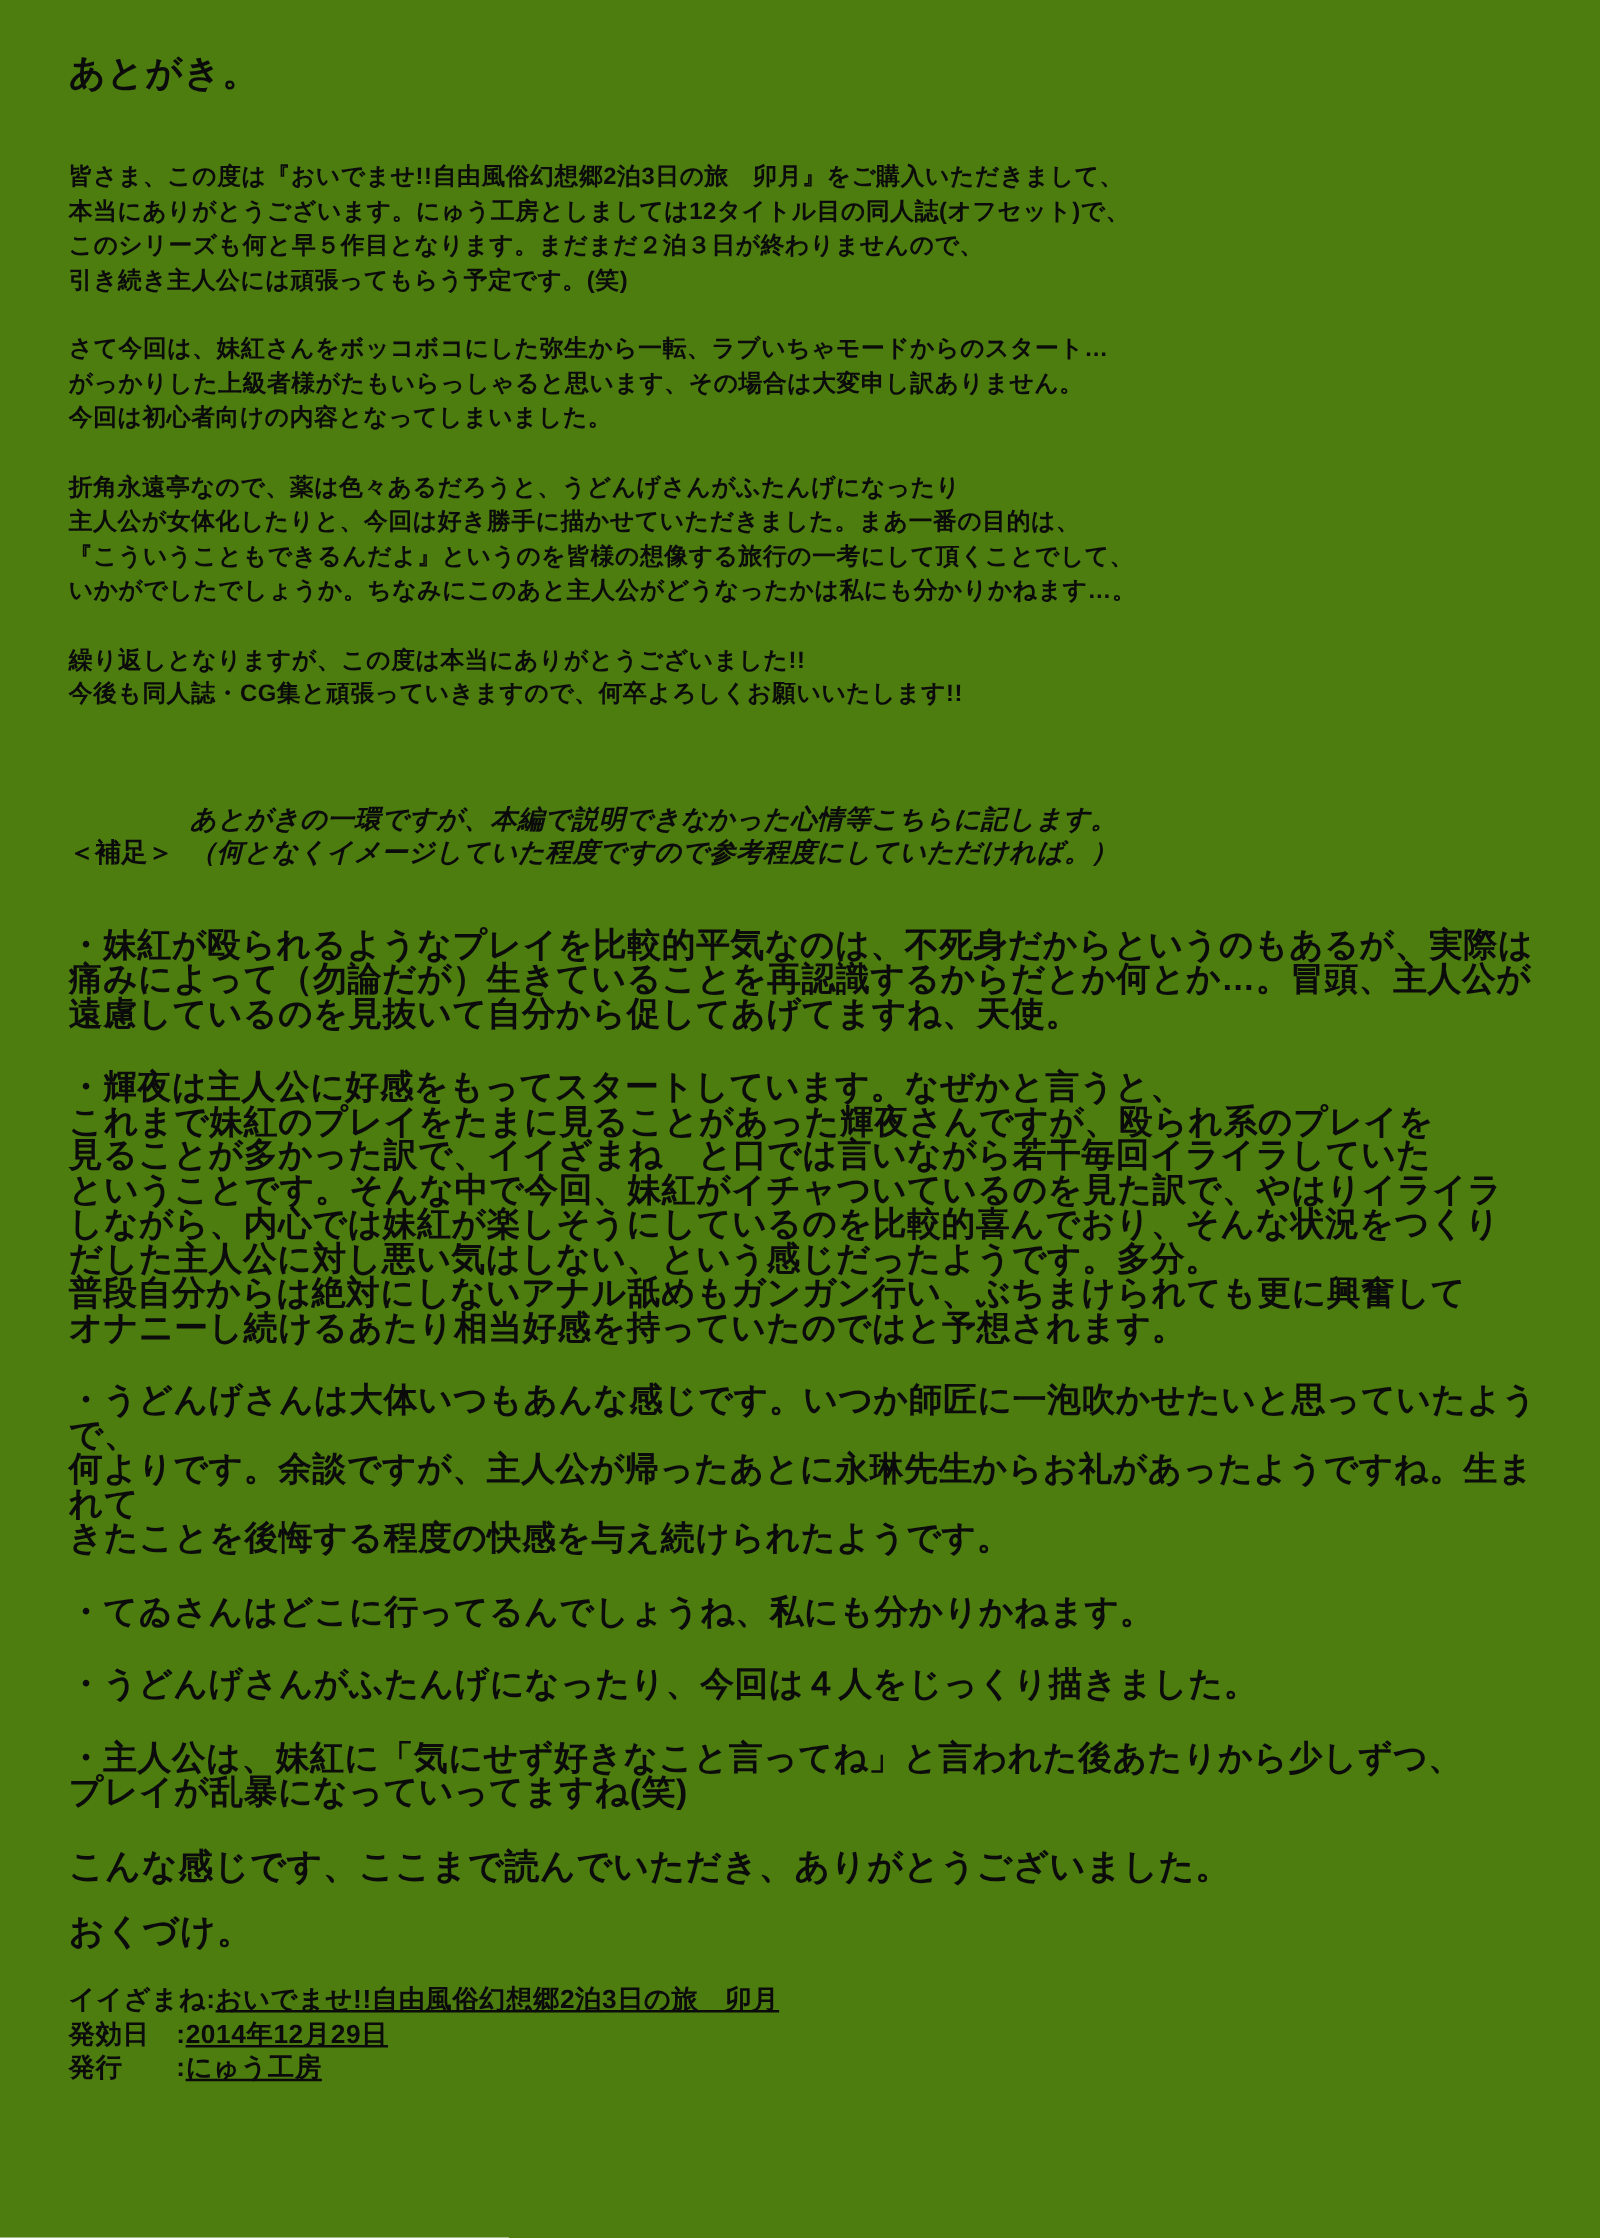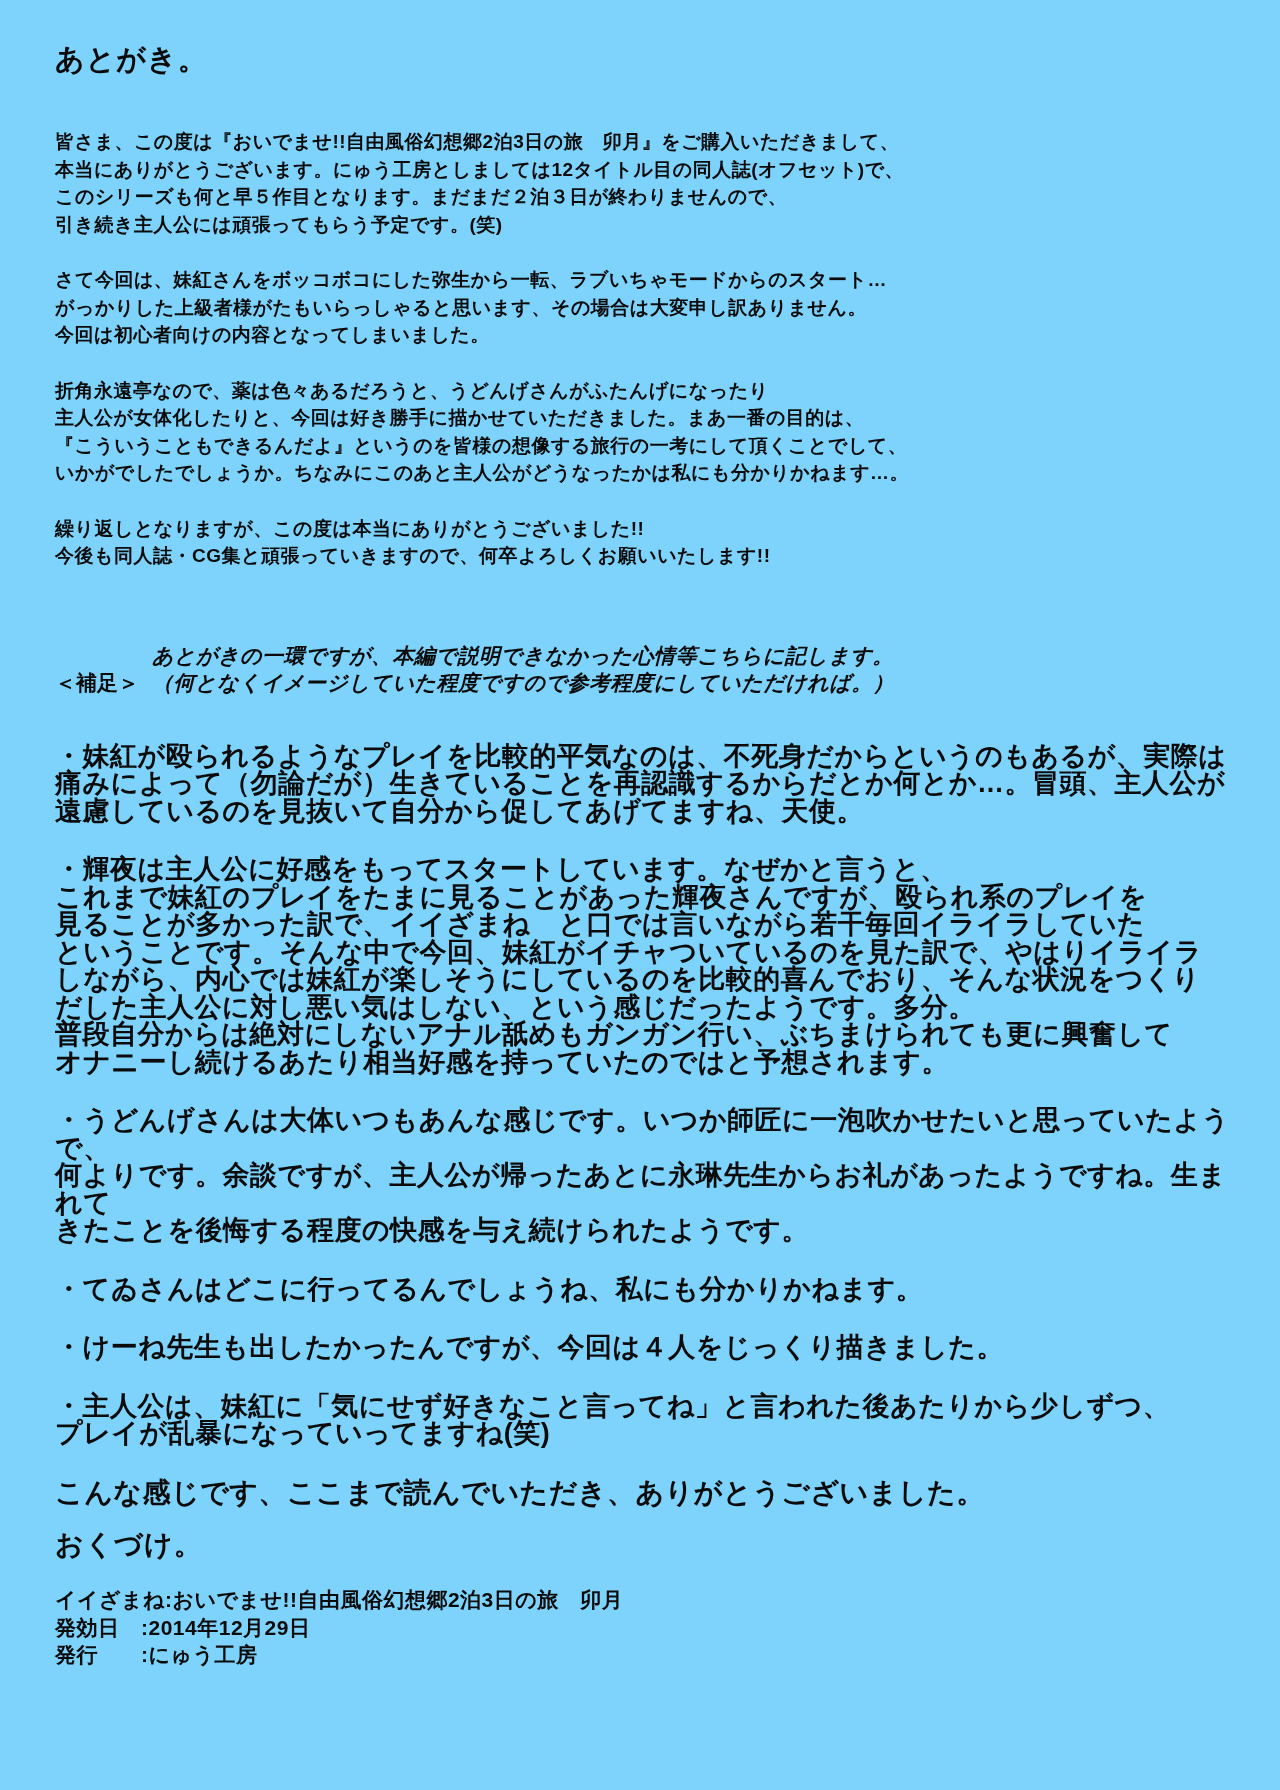--- a/index.html
+++ b/index.html
@@ -1,21 +1,21 @@
 <!DOCTYPE html>
 <html><head>
 <meta charset="utf-8">
 <style>
   html, body { margin: 0; padding: 0; background: #e8e8e8; }
   .sheet {
     position: relative;
     width: 1280px;
     height: 1790px;
     margin: 0 auto;
-    background: #7dd3fc;
+    background: #4d7c0f;
     box-sizing: border-box;
     padding: 42px 30px 0 55px;
     overflow: hidden;
     color: #0b0b0b;
     font-family: "Liberation Sans", "DejaVu Sans", sans-serif;
     font-weight: 700;
   }
   .heading {
     font-size: 29px;
     line-height: 34px;
@@ -65,21 +65,21 @@
     line-height: 34px;
     margin: 0 0 24px 0;
     letter-spacing: 1px;
   }
   .colophon-row {
     font-size: 21px;
     line-height: 27.5px;
     letter-spacing: 0.5px;
   }
   .colophon-row .c-label { white-space: pre; }
-  .colophon-row .c-value { white-space: pre; }
+  .colophon-row .c-value { white-space: pre; text-decoration: underline; }
 </style>
 </head>
 <body>
 
 <div class="sheet">
 
   <div class="heading">あとがき。</div>
 
   <div class="para">皆さま、この度は『おいでませ!!自由風俗幻想郷2泊3日の旅　卯月』をご購入いただきまして、
 本当にありがとうございます。にゅう工房としましては12タイトル目の同人誌(オフセット)で、
@@ -109,21 +109,21 @@
 見ることが多かった訳で、イイざまね　と口では言いながら若干毎回イライラしていた
 ということです。そんな中で今回、妹紅がイチャついているのを見た訳で、やはりイライラ
 しながら、内心では妹紅が楽しそうにしているのを比較的喜んでおり、そんな状況をつくり
 だした主人公に対し悪い気はしない、という感じだったようです。多分。
 普段自分からは絶対にしないアナル舐めもガンガン行い、ぶちまけられても更に興奮して
 オナニーし続けるあたり相当好感を持っていたのではと予想されます。</div>
   <div class="bullet">・うどんげさんは大体いつもあんな感じです。いつか師匠に一泡吹かせたいと思っていたようで、
 何よりです。余談ですが、主人公が帰ったあとに永琳先生からお礼があったようですね。生まれて
 きたことを後悔する程度の快感を与え続けられたようです。</div>
   <div class="bullet">・てゐさんはどこに行ってるんでしょうね、私にも分かりかねます。</div>
-  <div class="bullet">・けーね先生も出したかったんですが、今回は４人をじっくり描きました。</div>
+  <div class="bullet">・うどんげさんがふたんげになったり、今回は４人をじっくり描きました。</div>
   <div class="bullet">・主人公は、妹紅に「気にせず好きなこと言ってね」と言われた後あたりから少しずつ、
 プレイが乱暴になっていってますね(笑)</div>
 
   <div class="closing">こんな感じです、ここまで読んでいただき、ありがとうございました。</div>
 
   <div class="heading-colophon">おくづけ。</div>
 
   <div class="colophon-row">
     <span class="c-label">イイざまね:</span><span class="c-value">おいでませ!!自由風俗幻想郷2泊3日の旅　卯月</span>
   </div>

